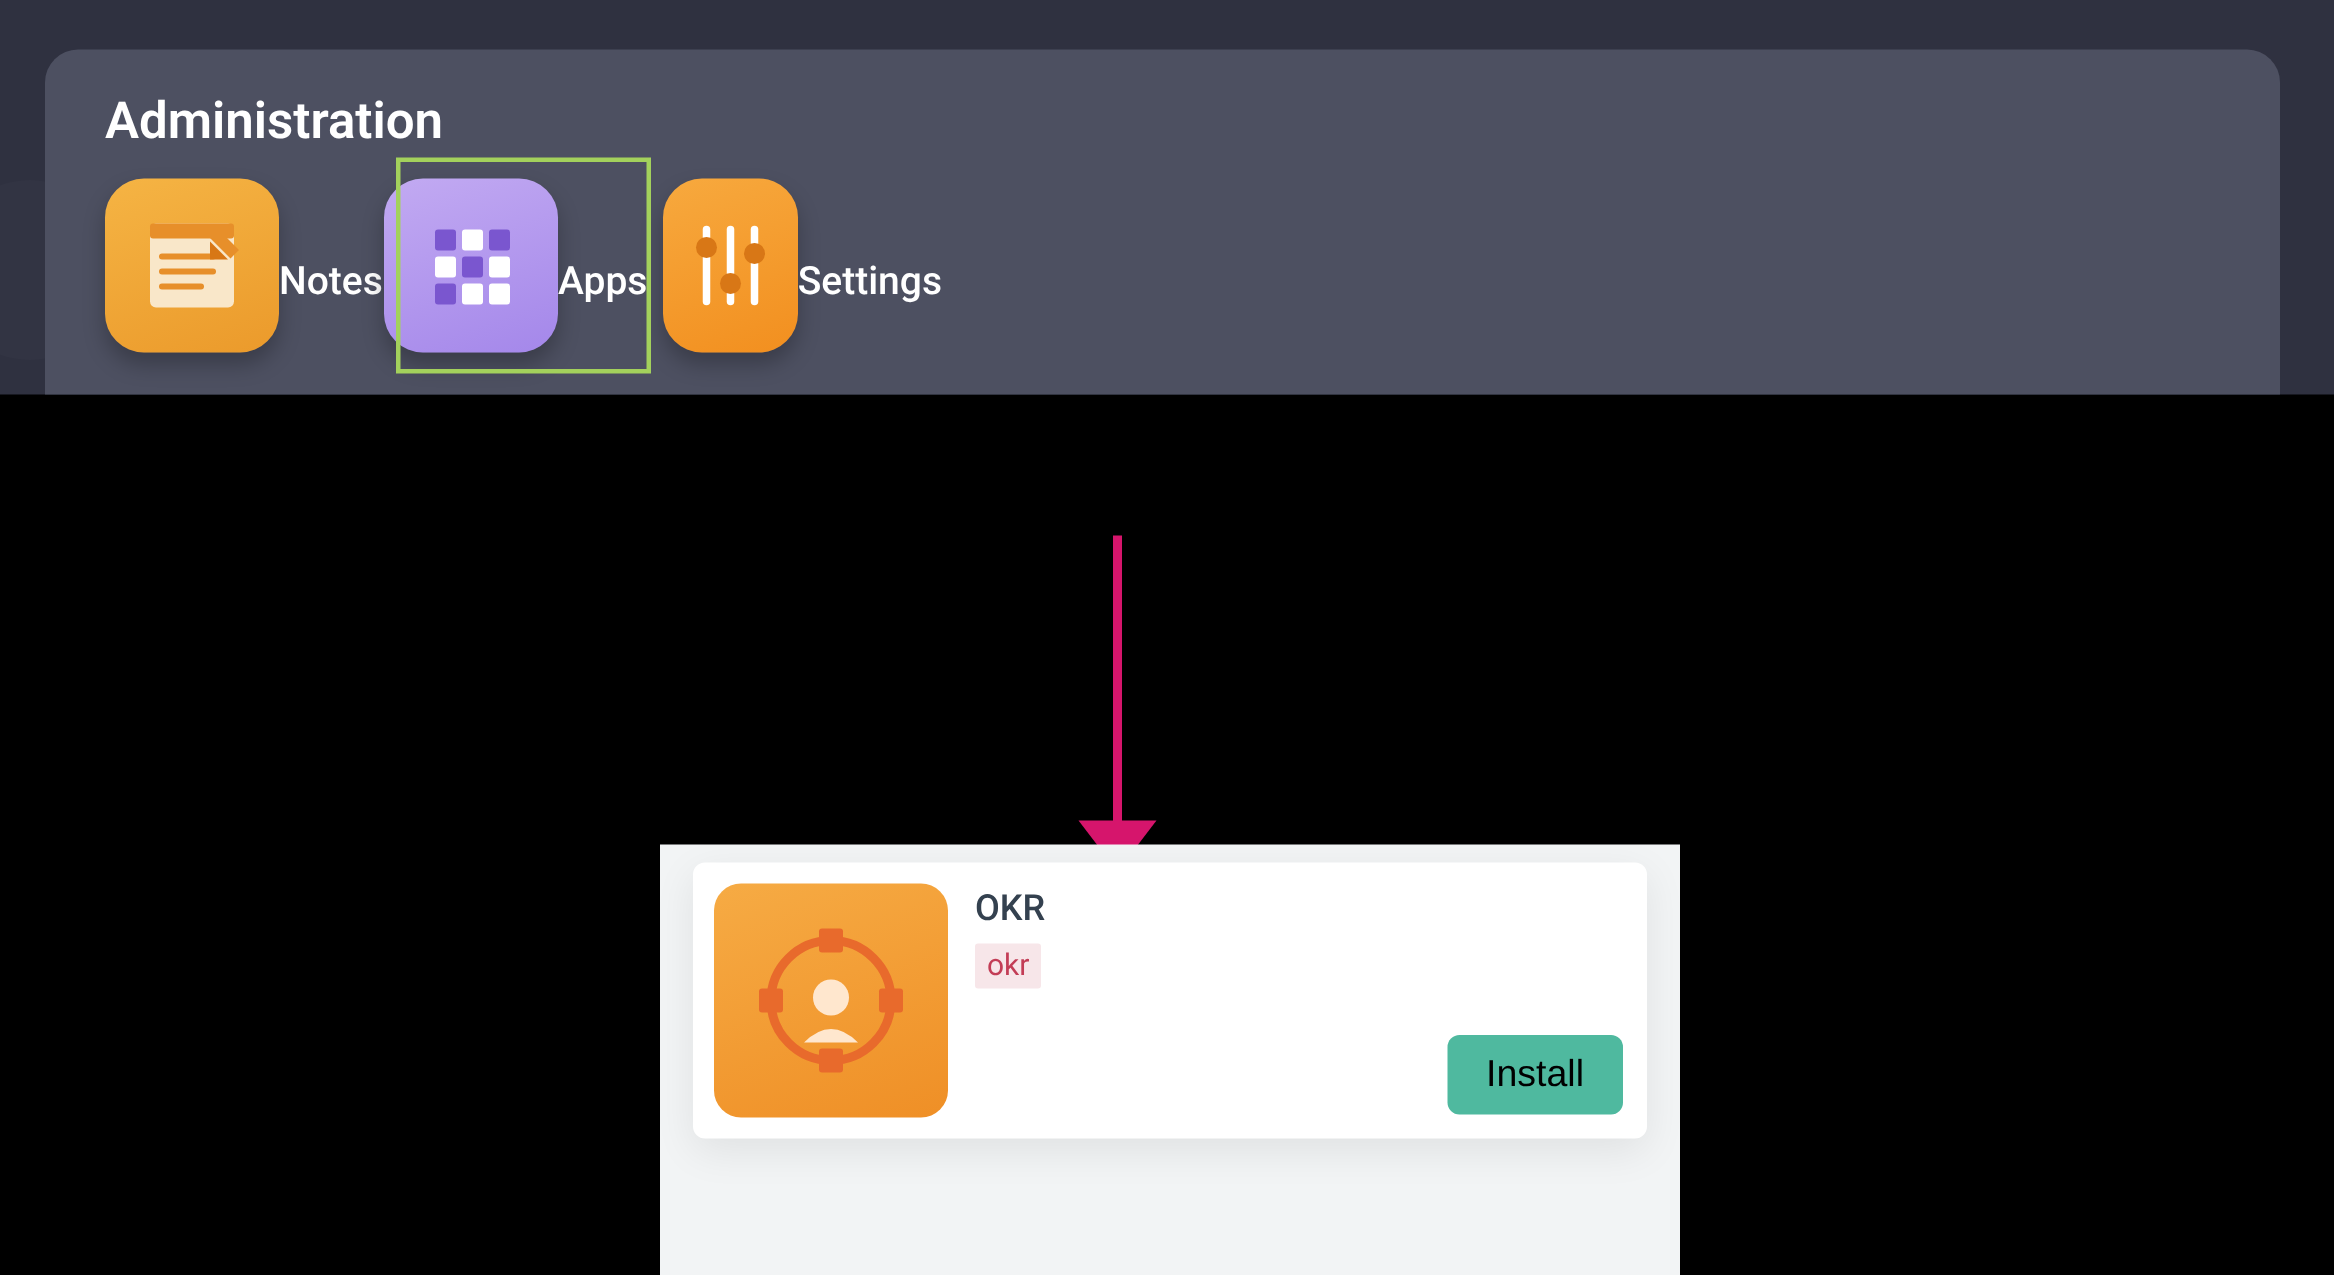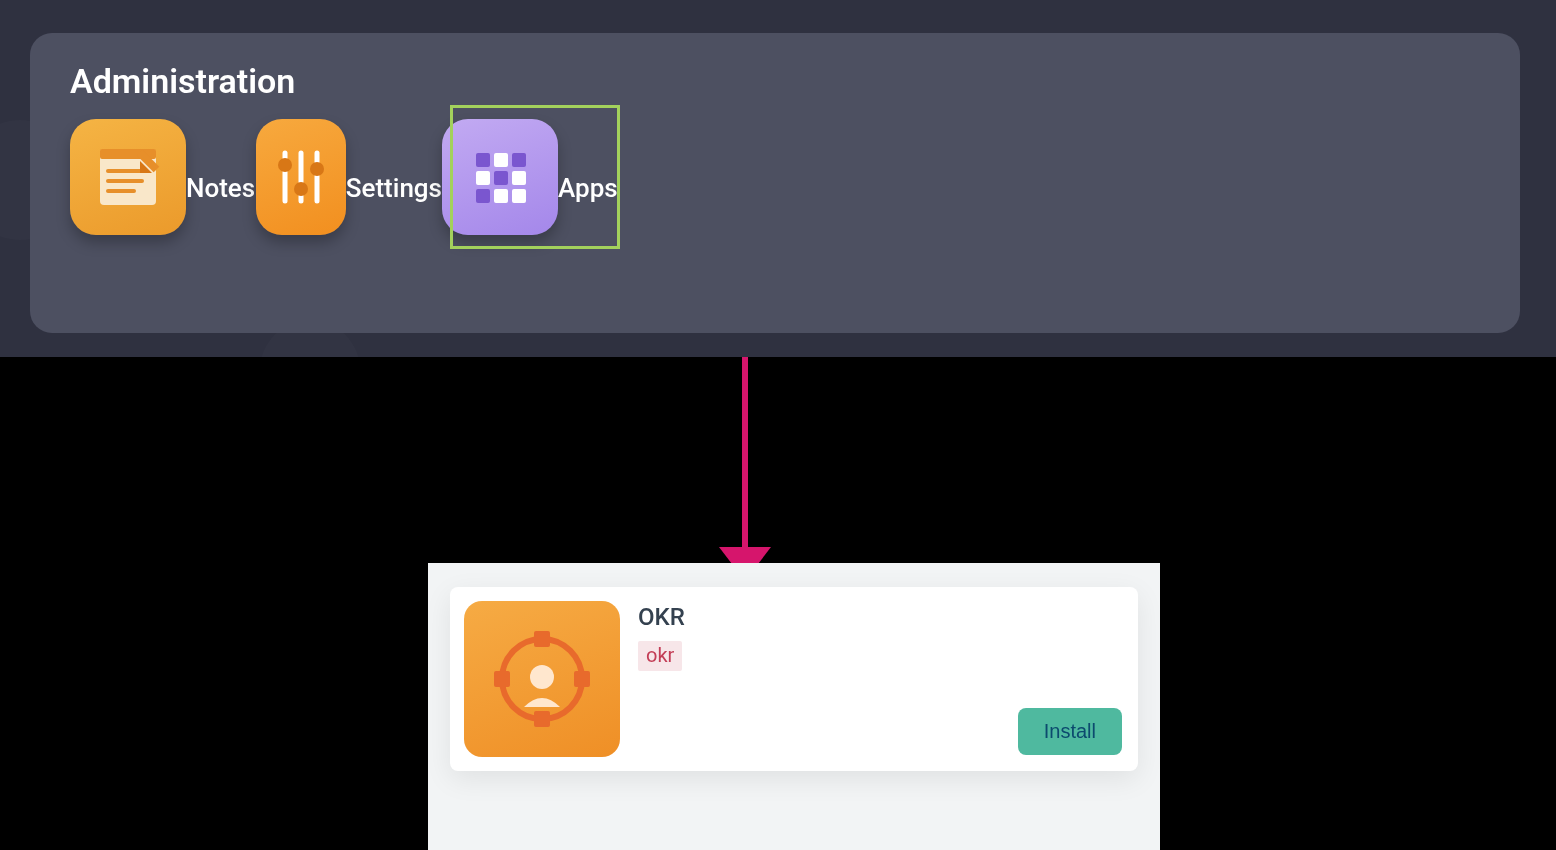--- a/index.html
+++ b/index.html
@@ -8,21 +8,21 @@
     height: 850px;
     background: #000;
     font-family: -apple-system, BlinkMacSystemFont, "Segoe UI", Roboto, sans-serif;
     position: relative;
     overflow: hidden;
   }
 
   
   .top-region {
     width: 100%;
-    height: 357px;
+    height: 263px;
     background: #2f3140;
     position: relative;
     overflow: hidden;
   }
 
   
   .bg-shape {
     position: absolute;
     border-radius: 50%;
     background: rgba(255,255,255,0.015);
@@ -114,26 +114,26 @@
     top: 547px;
     width: 0; height: 0;
     border-left: 26px solid transparent;
     border-right: 26px solid transparent;
     border-top: 34px solid #d6156c;
   }
 
   
   .bottom-region {
     position: absolute;
-    left: 428px;
+    left: 440px;
     top: 563px;
-    width: 732px;
+    width: 680px;
     height: 287px;
     background: #f2f4f5;
-    padding: 24px 22px;
+    padding: 12px 22px;
   }
 
   .app-card {
     background: #fff;
     border-radius: 8px;
     box-shadow: 0 8px 28px rgba(0,0,0,0.08);
     padding: 14px 16px 14px 14px;
     display: flex;
     gap: 18px;
     position: relative;
@@ -173,25 +173,25 @@
     padding: 2px 8px 4px 8px;
     border-radius: 2px;
     width: fit-content;
   }
 
   .install-btn {
     position: absolute;
     right: 16px;
     bottom: 16px;
     background: #4fb99f;
-    color: #0c4a6e;
+    color: #000000;
     border: none;
     border-radius: 8px;
     padding: 12px 26px;
-    font-size: 20px;
+    font-size: 25px;
     font-weight: 400;
     cursor: pointer;
   }
 
 </style>
 </head>
 <body>
 
 <div class="top-region">
   <div class="bg-shape" style="left:-40px; top:120px; width:120px; height:120px;"></div>
@@ -211,50 +211,50 @@
             <line x1="16" y1="50" x2="42" y2="50" stroke="#e78f2a" stroke-width="4" stroke-linecap="round"></line>
             <polygon points="48,20 60,32 48,32" fill="#d87716"></polygon>
             <rect x="44" y="16" width="24" height="8" transform="rotate(45 56 20)" fill="#e78f2a"></rect>
           </svg>
         </div>
         <div class="tile-label">Notes</div>
       </div>
 
 
 
-
-      <div class="tile">
-        <div class="tile-icon bg-settings">
-          <svg width="72" height="72" viewBox="0 0 72 72">
-            <line x1="20" y1="12" x2="20" y2="60" stroke="#ffffff" stroke-width="5" stroke-linecap="round"></line>
-            <circle cx="20" cy="24" r="7" fill="#d87716"></circle>
-            <line x1="36" y1="12" x2="36" y2="60" stroke="#ffffff" stroke-width="5" stroke-linecap="round"></line>
-            <circle cx="36" cy="48" r="7" fill="#d87716"></circle>
-            <line x1="52" y1="12" x2="52" y2="60" stroke="#ffffff" stroke-width="5" stroke-linecap="round"></line>
-            <circle cx="52" cy="28" r="7" fill="#d87716"></circle>
-          </svg>
-        </div>
-        <div class="tile-label">Settings</div>
-      </div>
 
       <div class="tile selected">
         <div class="tile-icon bg-apps">
           <svg width="72" height="72" viewBox="0 0 72 72">
             <rect x="12" y="12" width="14" height="14" fill="#7a56cf" rx="2"></rect>
             <rect x="30" y="12" width="14" height="14" fill="#ffffff" rx="2"></rect>
             <rect x="48" y="12" width="14" height="14" fill="#7a56cf" rx="2"></rect>
             <rect x="12" y="30" width="14" height="14" fill="#ffffff" rx="2"></rect>
             <rect x="30" y="30" width="14" height="14" fill="#7a56cf" rx="2"></rect>
             <rect x="48" y="30" width="14" height="14" fill="#ffffff" rx="2"></rect>
             <rect x="12" y="48" width="14" height="14" fill="#7a56cf" rx="2"></rect>
             <rect x="30" y="48" width="14" height="14" fill="#ffffff" rx="2"></rect>
             <rect x="48" y="48" width="14" height="14" fill="#ffffff" rx="2"></rect>
           </svg>
         </div>
         <div class="tile-label">Apps</div>
+      </div>
+
+      <div class="tile">
+        <div class="tile-icon bg-settings">
+          <svg width="72" height="72" viewBox="0 0 72 72">
+            <line x1="20" y1="12" x2="20" y2="60" stroke="#ffffff" stroke-width="5" stroke-linecap="round"></line>
+            <circle cx="20" cy="24" r="7" fill="#d87716"></circle>
+            <line x1="36" y1="12" x2="36" y2="60" stroke="#ffffff" stroke-width="5" stroke-linecap="round"></line>
+            <circle cx="36" cy="48" r="7" fill="#d87716"></circle>
+            <line x1="52" y1="12" x2="52" y2="60" stroke="#ffffff" stroke-width="5" stroke-linecap="round"></line>
+            <circle cx="52" cy="28" r="7" fill="#d87716"></circle>
+          </svg>
+        </div>
+        <div class="tile-label">Settings</div>
       </div>
 
     </div>
   </div>
 </div>
 
 <div class="arrow-stem"></div>
 <div class="arrow-head"></div>
 
 <div class="bottom-region">

